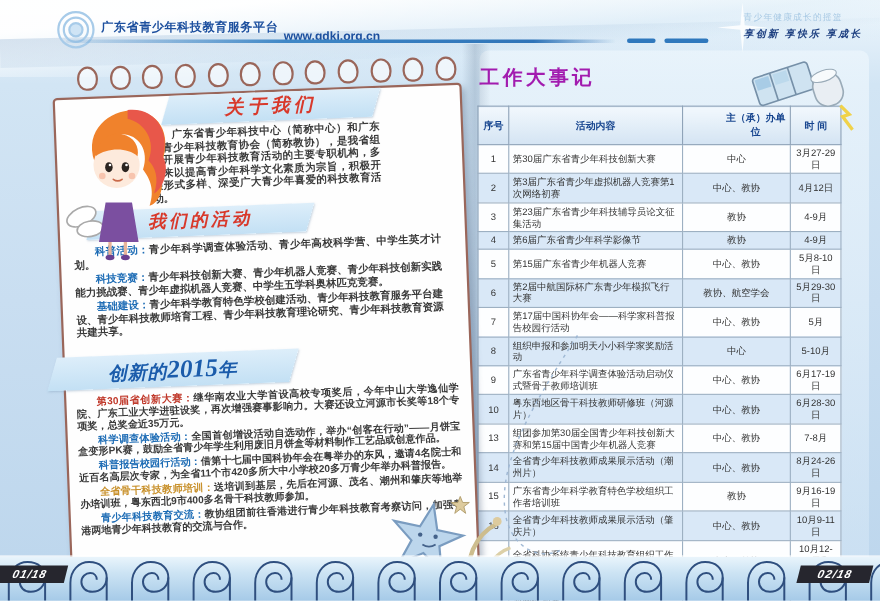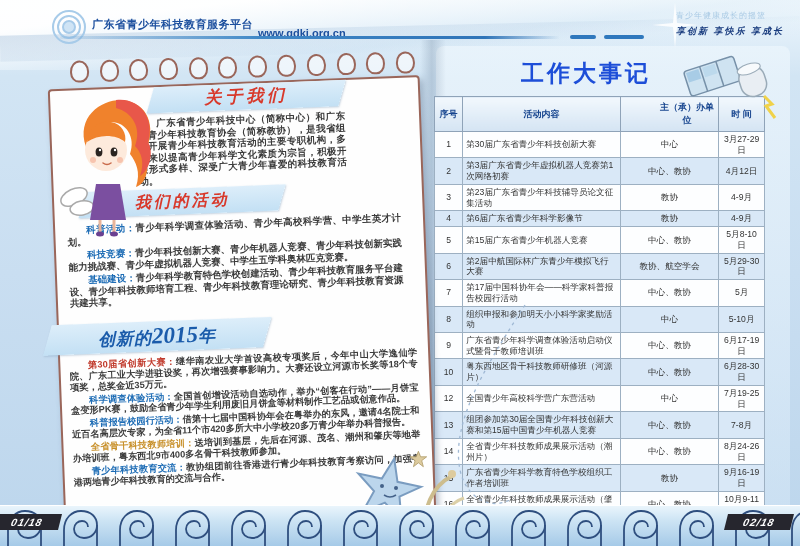--- a/index.html
+++ b/index.html
@@ -46,22 +46,22 @@
   .paras{position:absolute;color:#3b3b3b;font-weight:bold;}
   .paras p{margin:0 0 2px 0;font-size:9.5px;line-height:1.22;text-indent:2em;text-align:justify;}
   .paras b{font-weight:bold;}
   .p0{left:86px;top:30px;width:208px;}
   .p1{left:12px;top:134px;width:334px;}
   .p2{left:9px;top:270px;width:348px;font-size:9.2px;}
   .p2 p{font-size:9.2px;line-height:1.18;}
   
   .rpanel{position:absolute;left:436px;top:46px;width:354px;height:472px;border-radius:8px;
        background:linear-gradient(180deg,rgba(235,245,252,.8),rgba(214,232,247,.5));z-index:2;}
-  .rtitle{position:absolute;left:436px;top:58px;width:300px;text-align:center;z-index:4;
-       font-size:23px;font-weight:bold;color:#1d4ed8;letter-spacing:3px;}
+  .rtitle{position:absolute;left:436px;top:58px;width:300px;text-align:left;z-index:4;
+       font-size:18px;font-weight:bold;color:#a21caf;letter-spacing:3px;}
   .etable{position:absolute;left:434px;top:96px;width:331px;z-index:4;border-collapse:collapse;
        font-size:8.6px;color:#333;}
   .etable th{background:linear-gradient(180deg,#f2f8fd,#d4e4f3);color:#17458f;font-size:9px;
        border:1px solid #8fa3b8;padding:4px 2px;font-weight:bold;}
   .etable td{border:1px solid #9db0c2;padding:2px 3px;line-height:1.25;}
   .etable tr:nth-child(even) td{background:#d9e8f7;}
   .etable tr:nth-child(odd) td{background:#fdfeff;}
   .etable td:nth-child(1),.etable td:nth-child(3),.etable td:nth-child(4){text-align:center;}
   .etable th:nth-child(1){width:26px;} .etable th:nth-child(2){width:184px;}
   .etable th:nth-child(3){width:66px;padding-left:37px;} .etable th:nth-child(4){width:47px;}
@@ -263,26 +263,20 @@
         <td>9</td>
         <td>广东省青少年科学调查体验活动启动仪式暨骨干教师培训班</td>
         <td>中心、教协</td>
         <td>6月17-19日</td>
       </tr>
       <tr>
         <td>10</td>
         <td>粤东西地区骨干科技教师研修班（河源片）</td>
         <td>中心、教协</td>
         <td>6月28-30日</td>
-      </tr>
-      <tr>
-        <td>12</td>
-        <td>全国青少年高校科学营广东营活动</td>
-        <td>中心</td>
-        <td>7月19-25日</td>
       </tr>
       <tr>
         <td>13</td>
         <td>组团参加第30届全国青少年科技创新大赛和第15届中国青少年机器人竞赛</td>
         <td>中心、教协</td>
         <td>7-8月</td>
       </tr>
       <tr>
         <td>14</td>
         <td>全省青少年科技教师成果展示活动（潮州片）</td>

